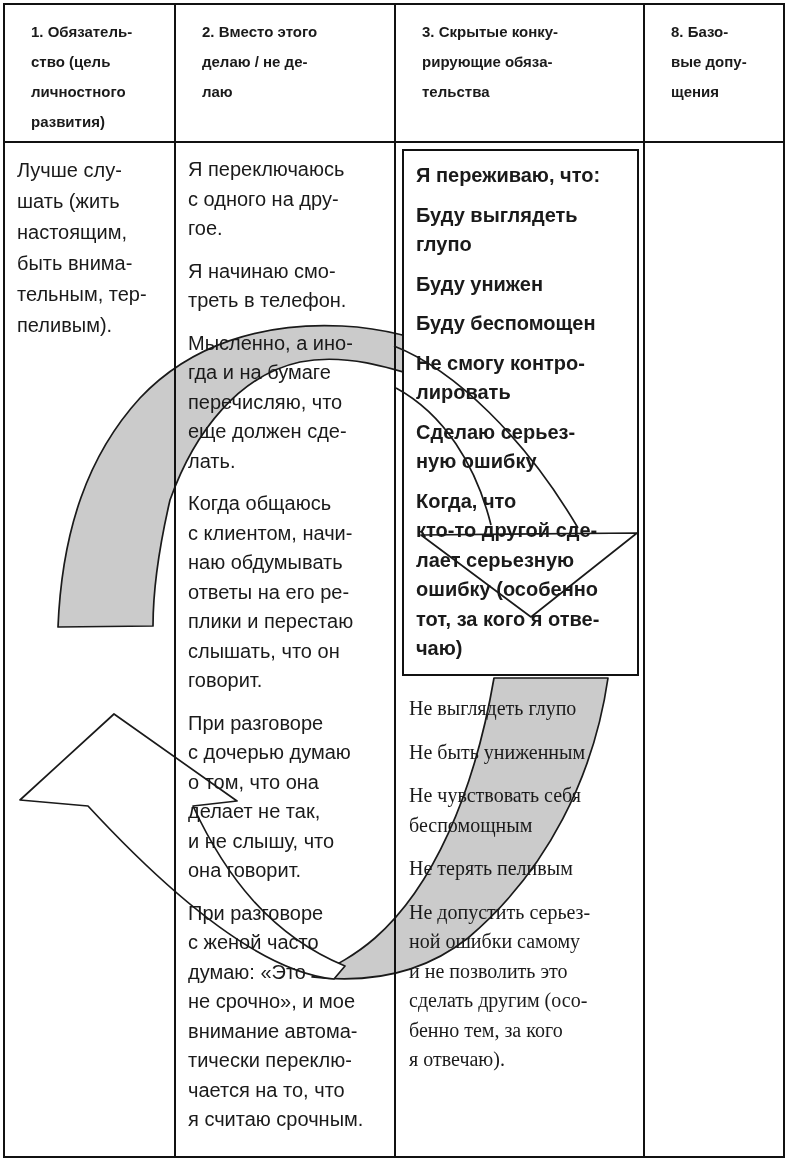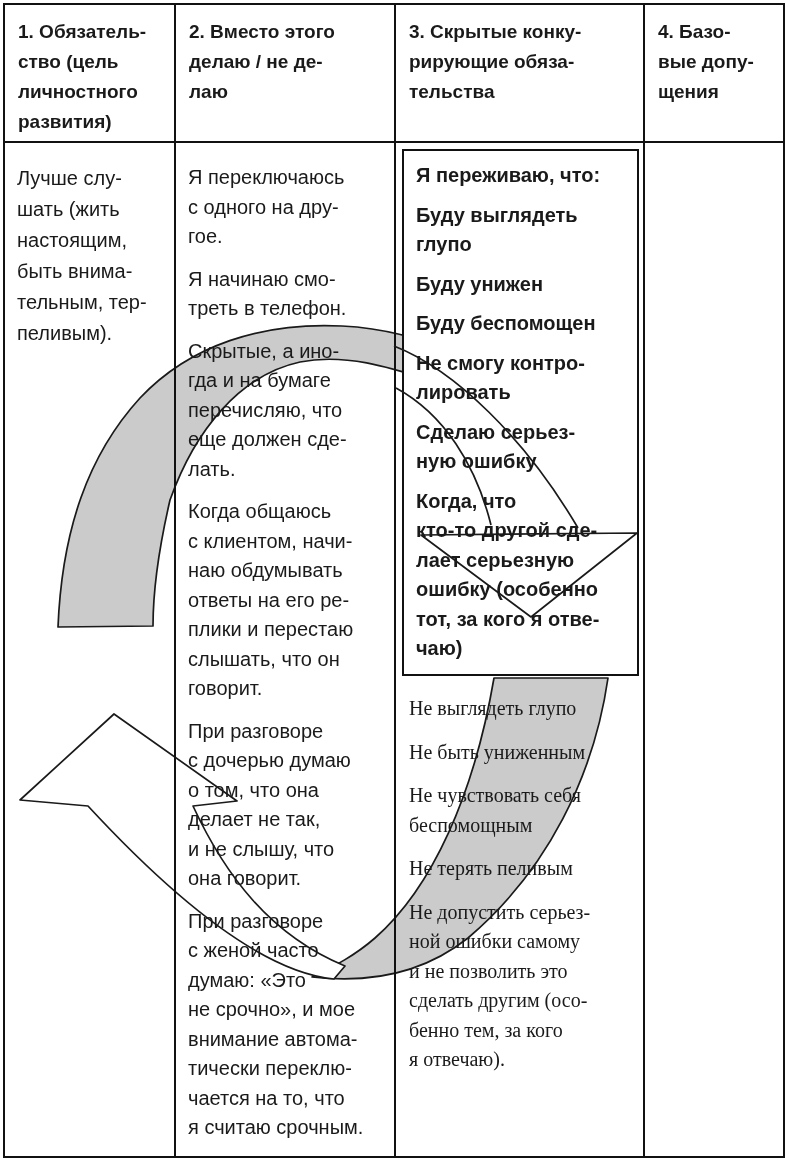--- a/index.html
+++ b/index.html
@@ -6,25 +6,25 @@
   .page{position:relative;width:790px;height:1163px;background:#fff;overflow:hidden;
         font-family:"Liberation Sans","DejaVu Sans",sans-serif;color:#1a1a1a;}
   svg.layer{position:absolute;left:0;top:0;width:790px;height:1163px;}
   svg.under{z-index:0;}
   svg.over{z-index:2;pointer-events:none;}
   .grid{position:relative;z-index:1;margin:3px;width:782px;height:1155px;
         border:2px solid #111;box-sizing:border-box;
         display:grid;grid-template-columns:171px 220px 249px 1fr;
         grid-template-rows:138px 1fr;background:transparent;}
   .hcell,.cell{box-sizing:border-box;background:transparent;}
-  .hcell{border-bottom:2px solid #111;font-weight:bold;font-size:19px;line-height:30px;
-         padding:12px 6px 0 13px;white-space:pre-line;}
+  .hcell{border-bottom:2px solid #111;font-weight:bold;font-size:15px;line-height:30px;
+         padding:12px 6px 0 26px;white-space:pre-line;}
   .b-r{border-right:2px solid #111;}
   .cell{font-size:20px;line-height:29.5px;}
-  .cell p{margin:8px 0 13px 0;white-space:pre-line;}
+  .cell p{margin:0 0 13px 0;white-space:pre-line;}
   .pad{padding:12px 6px 0 12px;}
   .c1{line-height:31px;}
   .c3{padding:0;}
   .hc-box{margin:6px 4px 0 6px;height:527px;border:2.5px solid #111;box-sizing:border-box;
           background:#fff;padding:10px 6px 15px 12px;font-weight:bold;line-height:29.5px;}
   .hc-box p{margin:0 0 10px 0;}
   .c3-rest{padding:18px 6px 0 13px;}
   .c3-rest p{margin:0 0 14px 0;font-family:Liberation Serif, serif;}
   .arrow-stroke{stroke:#1a1a1a;stroke-width:1.7;stroke-linejoin:round;}
 </style>
@@ -65,40 +65,40 @@
     <div class="hcell b-r">1. Обязатель-
 ство (цель
 личностного
 развития)</div>
     <div class="hcell b-r">2. Вместо этого
 делаю / не де-
 лаю</div>
     <div class="hcell b-r">3. Скрытые конку-
 рирующие обяза-
 тельства</div>
-    <div class="hcell">4. Базо-
+    <div class="hcell">8. Базо-
 вые допу-
 щения</div>
 
     <div class="cell c1 b-r pad">
       <p>Лучше слу-
 шать (жить
 настоящим,
 быть внима-
 тельным, тер-
 пеливым).</p>
     </div>
 
     <div class="cell b-r pad">
       <p>Я переключаюсь
 с одного на дру-
 гое.</p>
       <p>Я начинаю смо-
 треть в телефон.</p>
-      <p>Скрытые, а ино-
+      <p>Мысленно, а ино-
 гда и на бумаге
 перечисляю, что
 еще должен сде-
 лать.</p>
       <p>Когда общаюсь
 с клиентом, начи-
 наю обдумывать
 ответы на его ре-
 плики и перестаю
 слышать, что он

